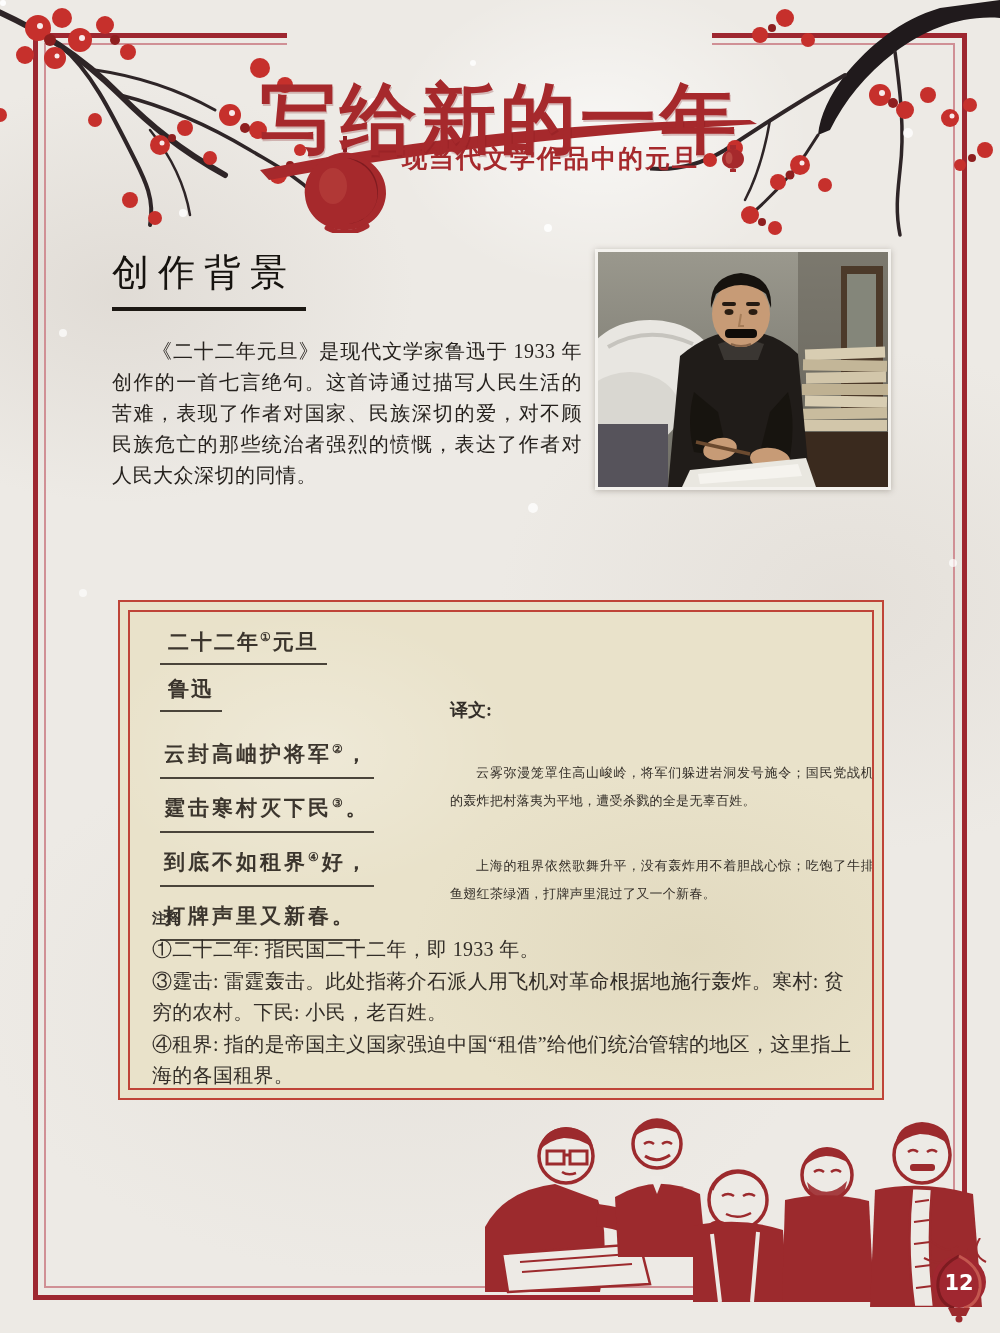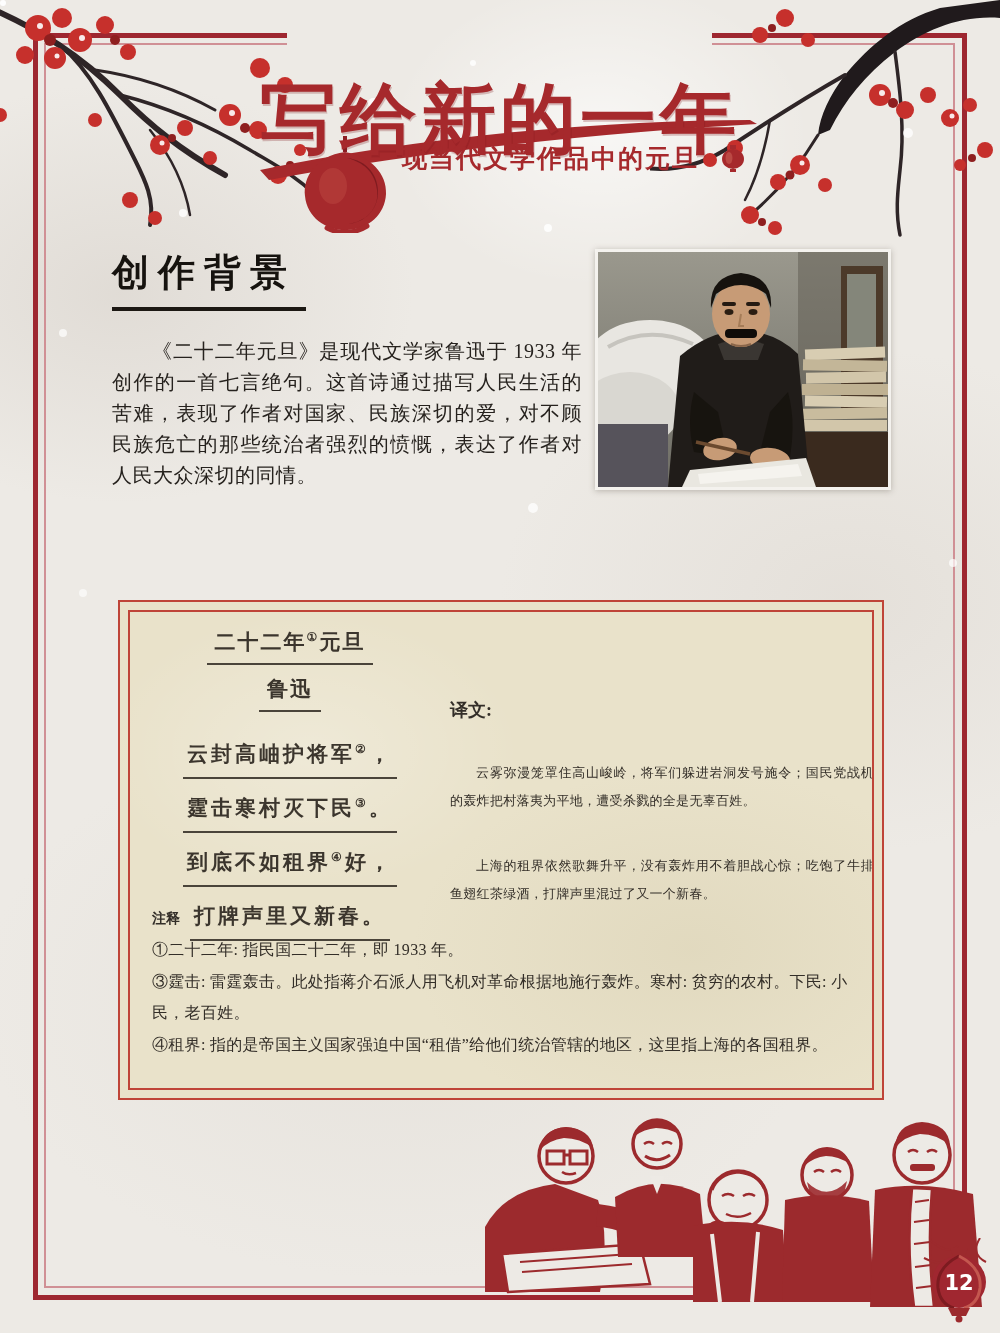--- a/index.html
+++ b/index.html
@@ -46,21 +46,21 @@
   }
   .swoosh{position:absolute; left:255px; top:108px; z-index:4;}
   .subtitle{
     position:absolute; top:122px; left:402px; z-index:6;
     font-family:"DejaVu Sans", sans-serif; font-weight:bold;
     font-size:25px; letter-spacing:2px; color:#a6292c; display:flex; align-items:center; gap:22px;margin-top:20px;
   }
   
   .sec-head{
     position:absolute; left:112px; z-index:5;
-    font-size:37px; font-weight:bold; color:#16130f; letter-spacing:9px;
+    font-size:37px; font-weight:normal; color:#16130f; letter-spacing:9px;
     border-bottom:4px solid #1c1813; padding:0 10px 9px 0; display:inline-block;text-align:right;
   }
   .sec-head.bg{top:248px;}
   .sec-head.appr{top:528px;}
   .bg-text{
     position:absolute; left:112px; top:310px; width:470px; z-index:5;
     font-size:20px; line-height:31px; letter-spacing:.5px;
     text-align:justify; text-indent:2em; color:#26221e;margin-top:26px;
   }
   .portrait{position:absolute; left:595px; top:249px; z-index:5;
@@ -68,38 +68,38 @@
   
   .card{
     position:absolute; left:118px; top:600px; width:766px; height:500px; z-index:5;
     background:
       radial-gradient(ellipse 300px 200px at 25% 30%, rgba(255,255,255,.25), transparent 70%),
       radial-gradient(ellipse 400px 260px at 75% 70%, rgba(190,178,140,.18), transparent 70%),
       #e9e2ca;
     border:2px solid #bf4438; box-sizing:border-box;
   }
   .card::after{content:""; position:absolute; inset:8px; border:2px solid #bf4438; pointer-events:none;}
-  .poem-col{position:absolute; left:40px; top:26px; width:260px; text-align:center; color:#3b352d;}
+  .poem-col{position:absolute; left:40px; top:26px; width:260px; color:#3b352d;}
   .poem-title,.poem-author{
     display:inline-block; font-size:21px; letter-spacing:2px; font-weight:bold;
     border-bottom:2px solid #4a443a; padding:0 8px 7px;
   }
   .poem-author{margin-top:10px;}
   .poem-lines{margin-top:28px;}
   .poem-lines .poem-line{
     display:inline-block; font-size:21px; letter-spacing:3px; font-weight:bold;
     border-bottom:2px solid #4a443a; padding:0 4px 9px; margin-bottom:15px; white-space:nowrap;
   }
   .poem-col sup{font-size:12px;}
   .trans{position:absolute; left:330px; top:96px; width:424px; color:#332e28;}
   .trans-head{font-size:18px; font-weight:bold; margin-bottom:4px;}
   .trans .para{font-size:13px; line-height:28px; text-indent:2em; text-align:justify; letter-spacing:.3px;margin-top:37px;}
   .notes{position:absolute; left:32px; top:308px; width:712px; color:#332e28;}
   .notes-head{font-size:14px; font-weight:bold; margin-bottom:6px;}
-  .notes .note-line{font-size:16px; line-height:31.5px; letter-spacing:.3px;}
+  .notes .note-line{font-size:20px; line-height:31.5px; letter-spacing:.3px;}
   
   .writers{position:absolute; left:450px; top:1102px; z-index:6;}
   .badge{position:absolute; left:920px; top:1238px; z-index:7;}
 </style>
 </head>
 <body>
 
 <div class="page">
 
   <div class="fr fr-left"></div>

